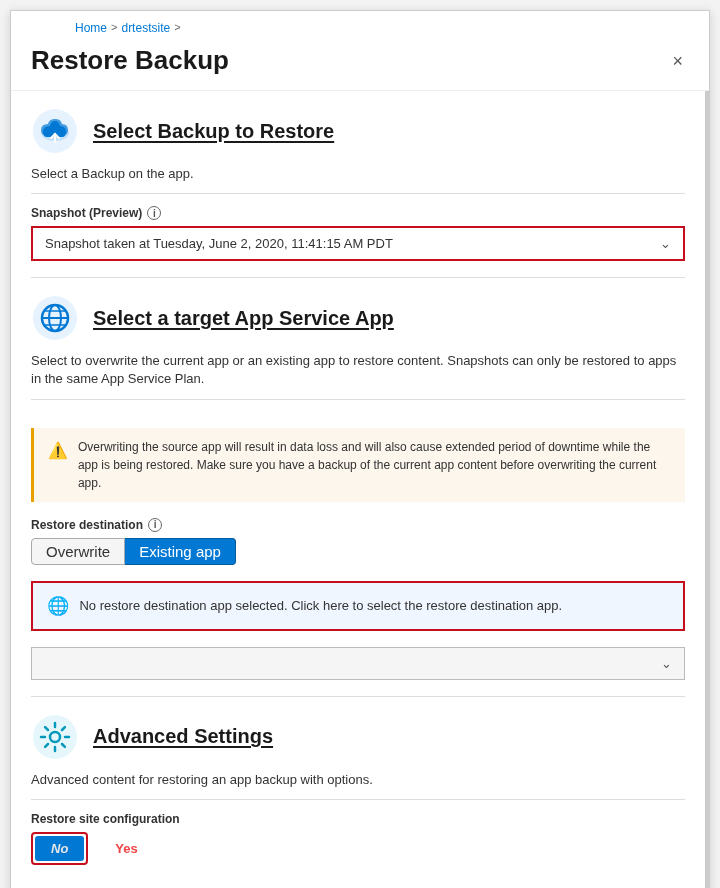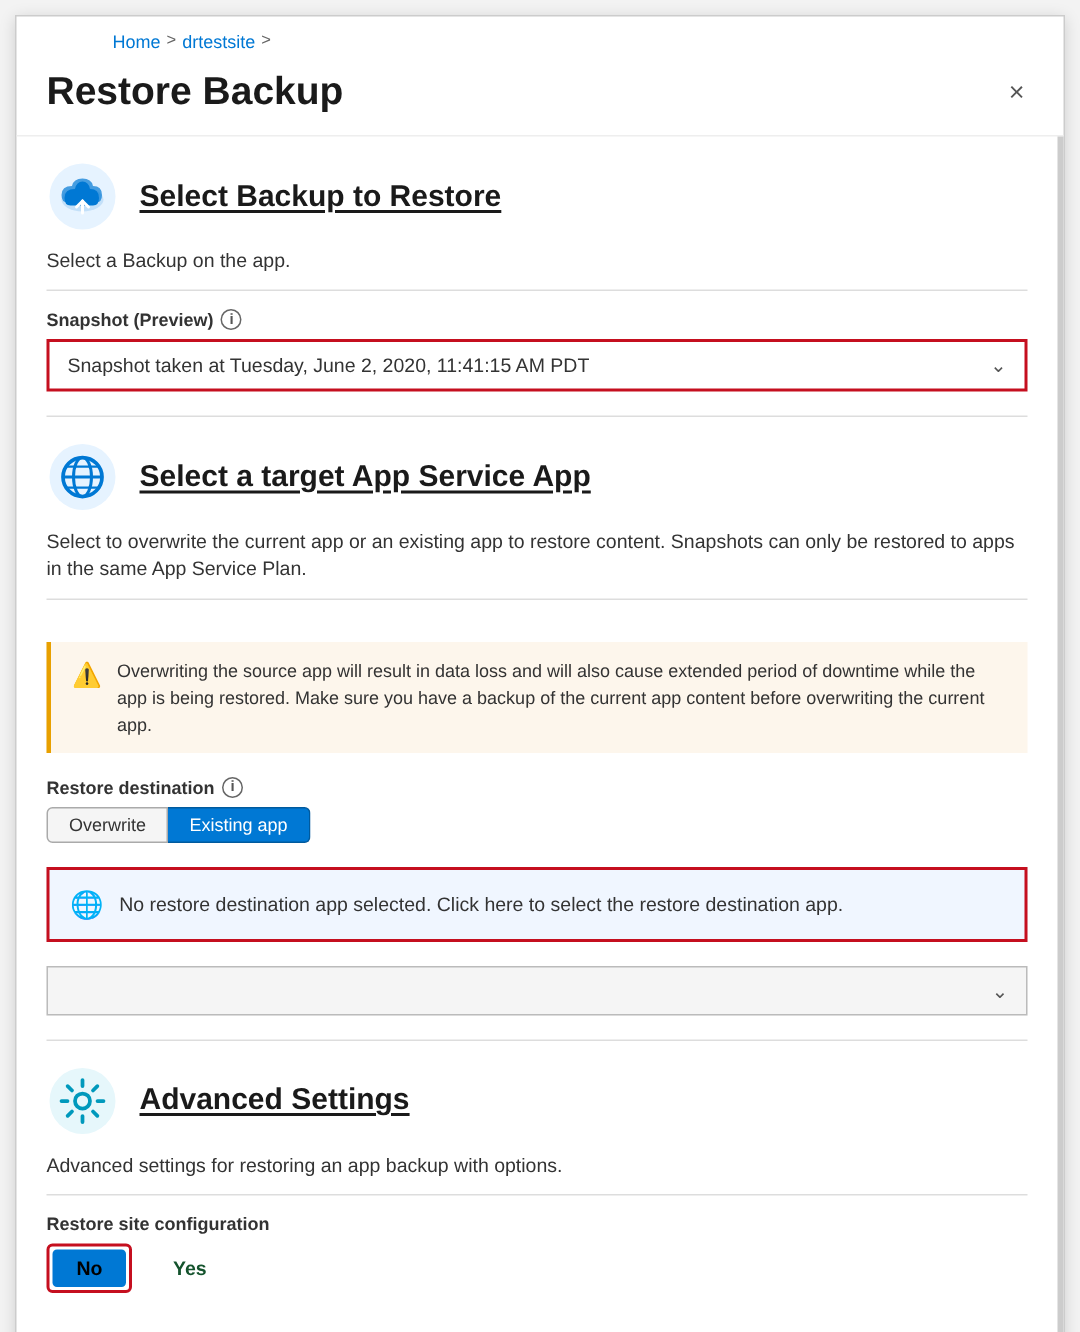--- a/index.html
+++ b/index.html
@@ -182,21 +182,21 @@
 
     .radio-group {
       display: flex;
       gap: 0;
       align-items: center;
     }
 
     .radio-pill {
       border: 1px solid #aaa;
       padding: 4px 14px;
-      font-size: 12px;
+      font-size: 15px;
       cursor: pointer;
       background: #f5f5f5;
       color: #333;
     }
 
     .radio-pill.selected {
       background: #0078d4;
       color: #fff;
       border-color: #005a9e;
     }
@@ -249,26 +249,27 @@
       border-radius: 3px;
       padding: 5px 16px;
       font-size: 13px;
       font-weight: 600;
       cursor: pointer;
       border: none;
     }
 
     .toggle-btn.active {
       background: #0078d4;
-      color: #000000;
+      color: #e5e5e5;
+      font-style: italic;
     }
 
     .toggle-btn.inactive {
       background: none;
-      color: #14532d;
+      color: #ef4444;
       border: 1px solid transparent;
     }
 
     .toggle-container {
       border: 2px solid #c50f1f;
       padding: 2px;
       display: inline-flex;
       border-radius: 4px;
     }
 
@@ -401,21 +402,21 @@
               <line x1="34" y1="24" x2="38" y2="24"></line>
               <line x1="14.1" y1="14.1" x2="17" y2="17"></line>
               <line x1="31" y1="31" x2="33.9" y2="33.9"></line>
               <line x1="33.9" y1="14.1" x2="31" y2="17"></line>
               <line x1="17" y1="31" x2="14.1" y2="33.9"></line>
             </g>
           </svg>
         </div>
         <span class="section-title">Advanced Settings</span>
       </div>
-      <p class="section-desc">Advanced settings for restoring an app backup with options.</p>
+      <p class="section-desc">Advanced content for restoring an app backup with options.</p>
       <hr class="section-divider-line">
       <div class="field-label">
         <span>Restore site configuration</span>
       </div>
       <div class="toggle-group">
         <div class="toggle-container">
           <button class="toggle-btn active">No</button>
         </div>
         <button class="toggle-btn inactive">Yes</button>
       </div>

